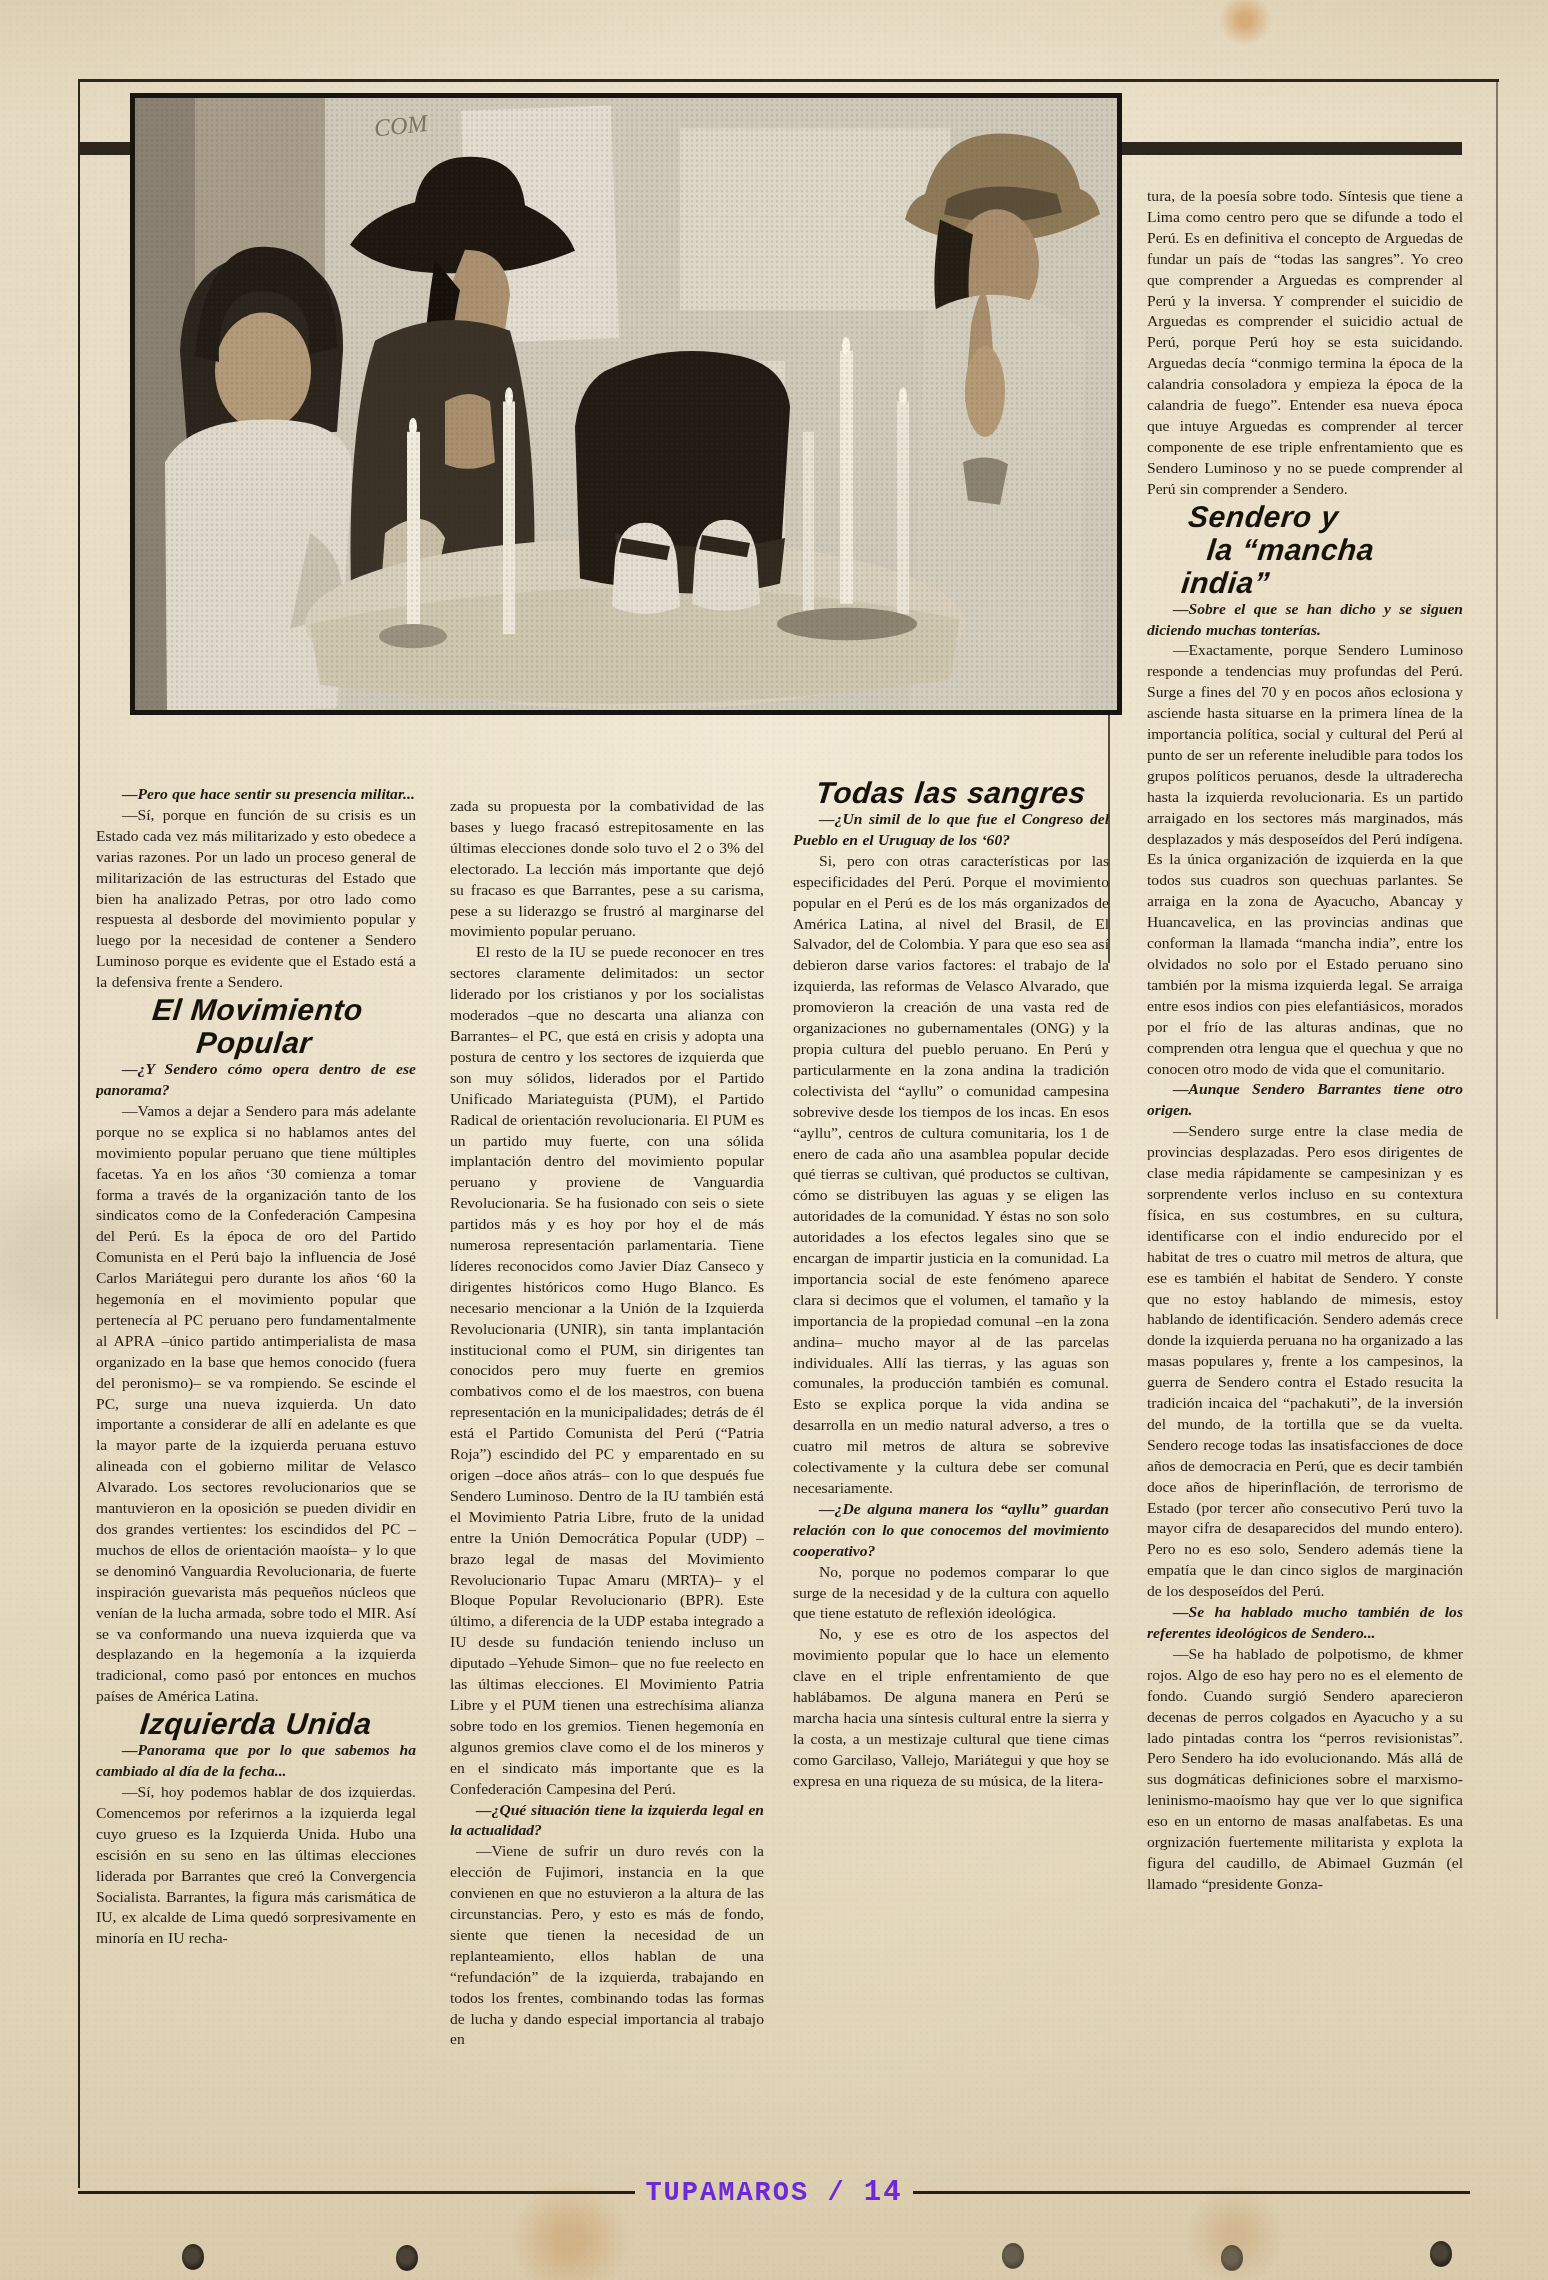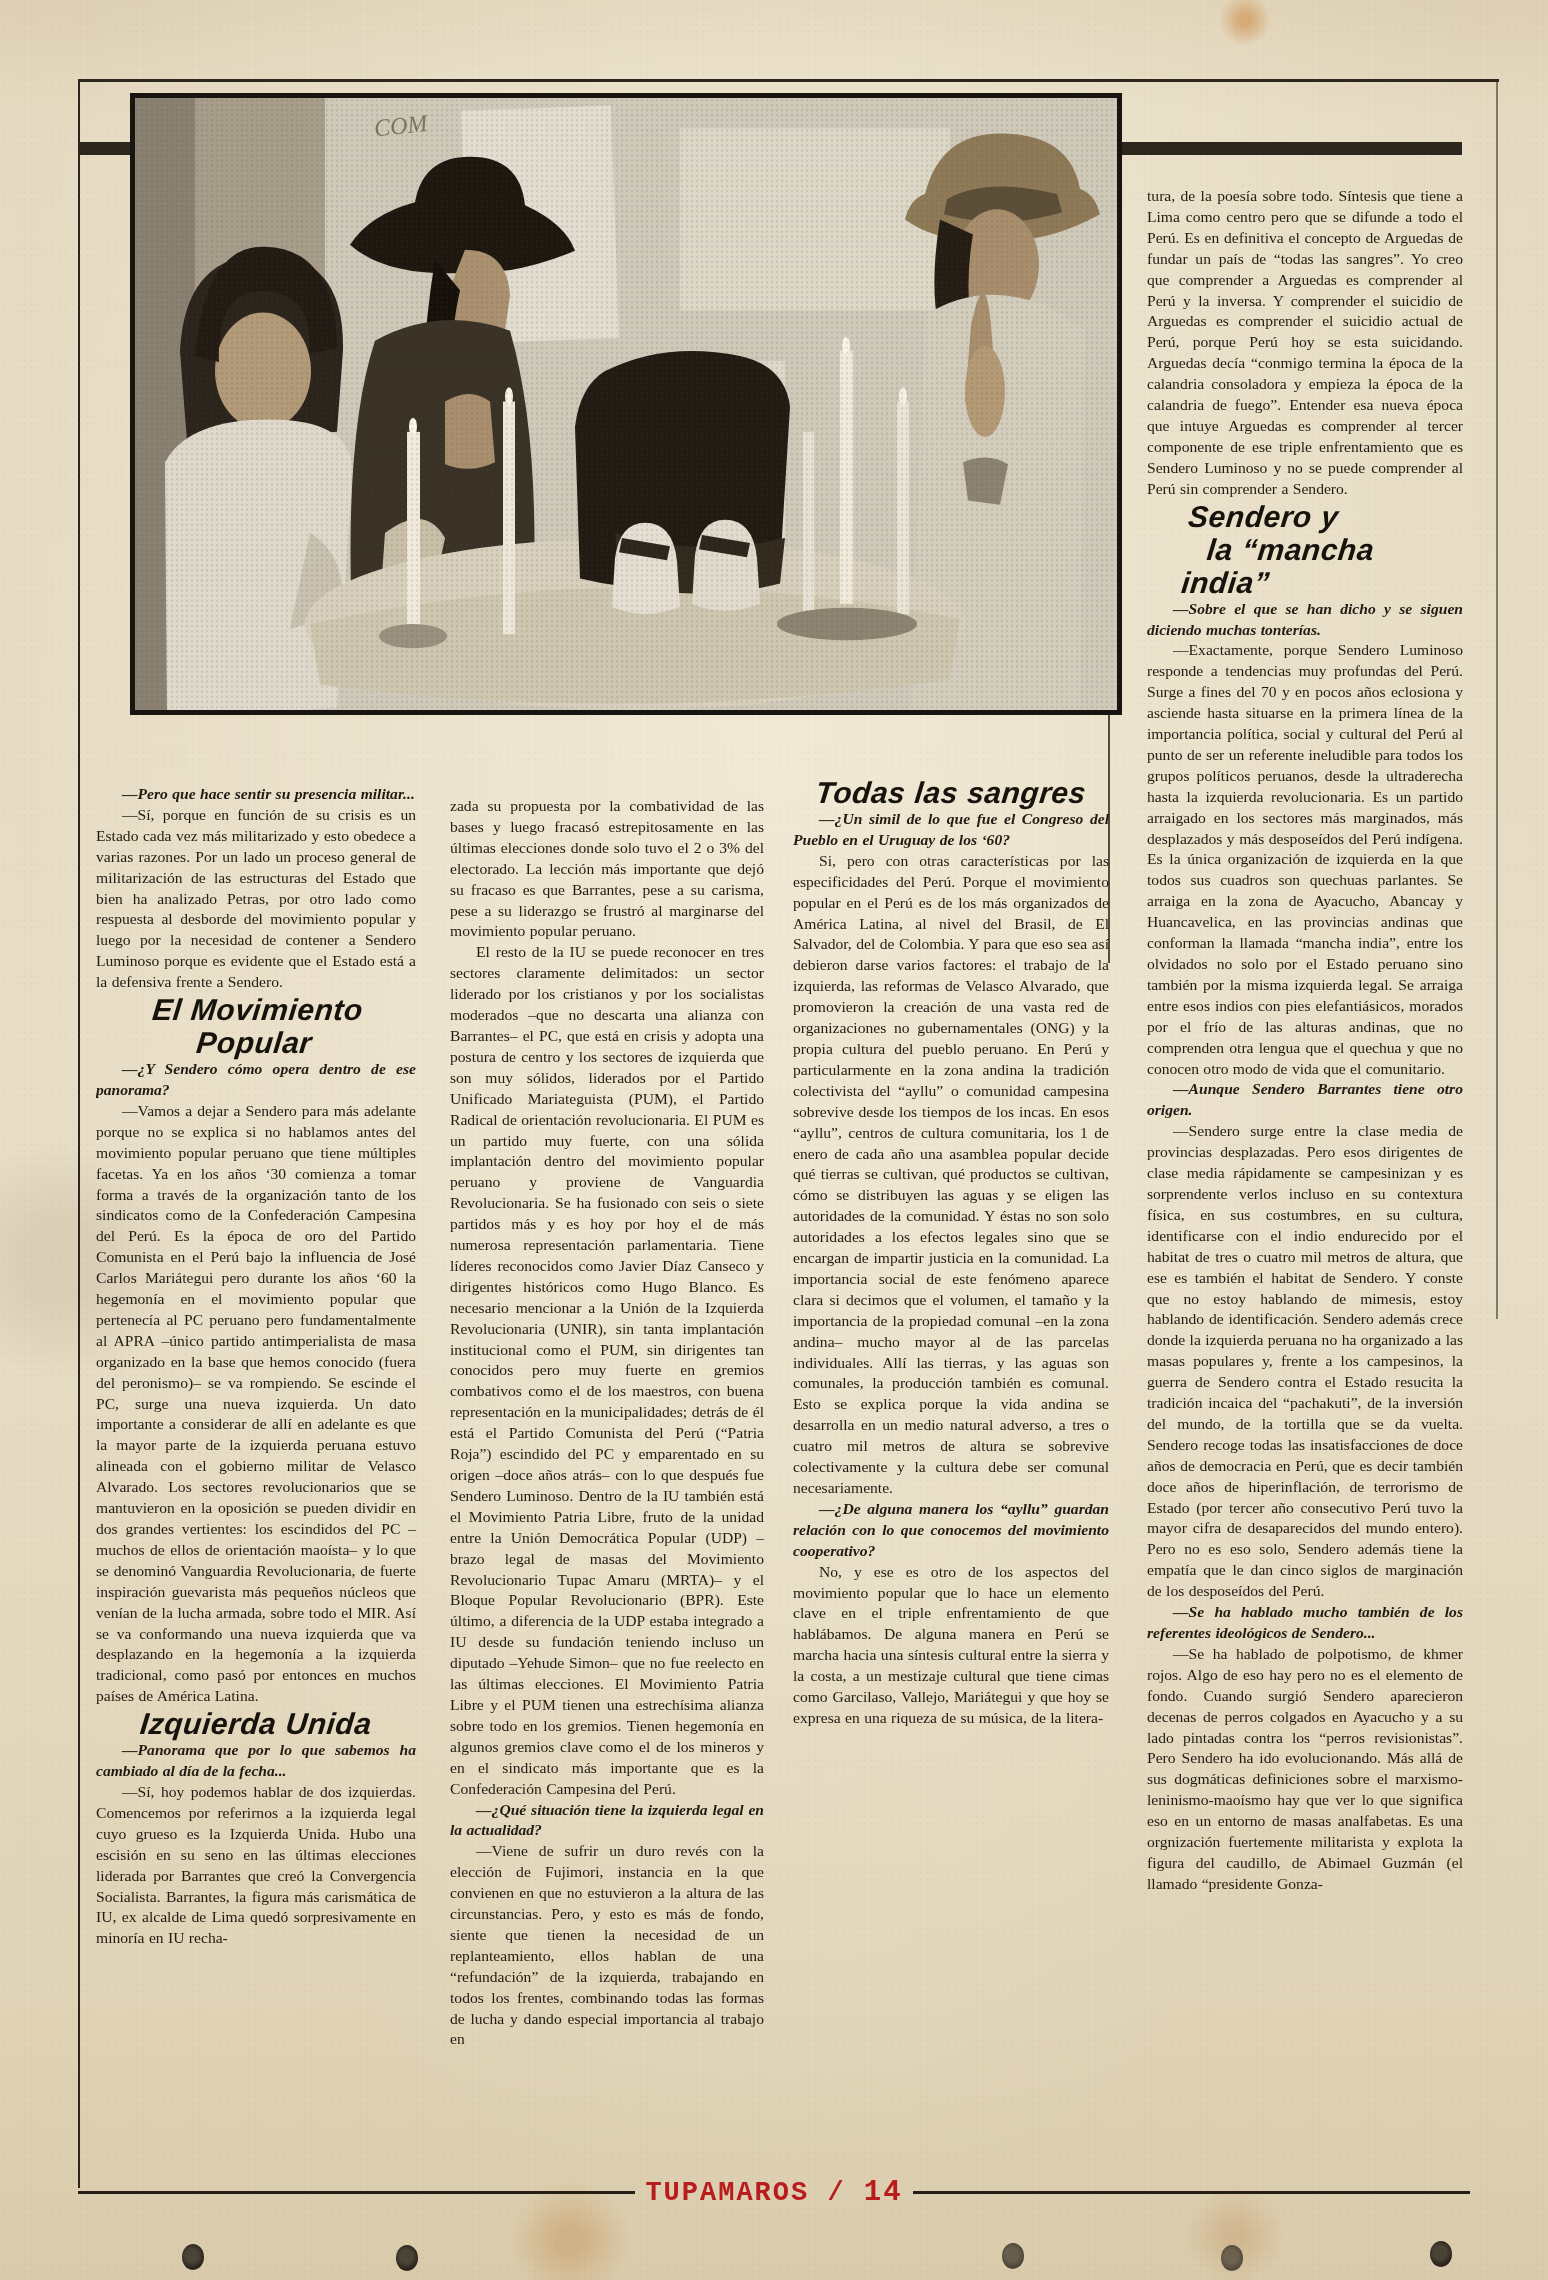--- a/index.html
+++ b/index.html
@@ -27,21 +27,21 @@
   .q{font-weight:bold;font-style:italic;text-indent:26px;}
   .a{text-indent:26px;}
   .cont{text-indent:0;}
   .head{font-family:"Liberation Sans",sans-serif;font-weight:bold;font-style:italic;
         text-align:center;font-size:30px;line-height:33px;color:#16120c;
         letter-spacing:.5px;margin:17px 0 13px;text-indent:0;transform:skewX(-6deg);}
   .photo{position:absolute;left:130px;top:93px;width:982px;height:612px;
          border:5px solid #181410;background:#cfc8b8;}
   .photo svg{display:block;width:100%;height:100%;}
   .footer{position:absolute;left:78px;top:2172px;width:1392px;height:40px;
-          display:flex;align-items:center;color:#b91c1c;}
+          display:flex;align-items:center;color:#6d28d9;}
   .footer .fr{flex:1;height:3px;background:#241e14;}
   .footer .ft{font-family:"Liberation Mono",monospace;font-weight:bold;
               font-size:27px;letter-spacing:2px;padding:0 10px;white-space:nowrap;}
   .dot{position:absolute;width:22px;height:26px;border-radius:50%;
        background:radial-gradient(circle at 45% 45%, #4a4336 0 35%, #262019 70%, rgba(38,32,25,0) 100%);}
 </style>
 </head>
 <body>
 
 <div class="paper"></div>
@@ -149,20 +149,21 @@
   <p class="a">El resto de la IU se puede reconocer en tres sectores claramente delimitados: un sector liderado por los cristianos y por los socialistas moderados –que no descarta una alianza con Barrantes– el PC, que está en crisis y adopta una postura de centro y los sectores de izquierda que son muy sólidos, liderados por el Partido Unificado Mariateguista (PUM), el Partido Radical de orientación revolucionaria. El PUM es un partido muy fuerte, con una sólida implantación dentro del movimiento popular peruano y proviene de Vanguardia Revolucionaria. Se ha fusionado con seis o siete partidos más y es hoy por hoy el de más numerosa representación parlamentaria. Tiene líderes reconocidos como Javier Díaz Canseco y dirigentes históricos como Hugo Blanco. Es necesario mencionar a la Unión de la Izquierda Revolucionaria (UNIR), sin tanta implantación institucional como el PUM, sin dirigentes tan conocidos pero muy fuerte en gremios combativos como el de los maestros, con buena representación en la municipalidades; detrás de él está el Partido Comunista del Perú (“Patria Roja”) escindido del PC y emparentado en su origen –doce años atrás– con lo que después fue Sendero Luminoso. Dentro de la IU también está el Movimiento Patria Libre, fruto de la unidad entre la Unión Democrática Popular (UDP) –brazo legal de masas del Movimiento Revolucionario Tupac Amaru (MRTA)– y el Bloque Popular Revolucionario (BPR). Este último, a diferencia de la UDP estaba integrado a IU desde su fundación teniendo incluso un diputado –Yehude Simon– que no fue reelecto en las últimas elecciones. El Movimiento Patria Libre y el PUM tienen una estrechísima alianza sobre todo en los gremios. Tienen hegemonía en algunos gremios clave como el de los mineros y en el sindicato más importante que es la Confederación Campesina del Perú.</p>
   <p class="q">—¿Qué situación tiene la izquierda legal en la actualidad?</p>
   <p class="a">—Viene de sufrir un duro revés con la elección de Fujimori, instancia en la que convienen en que no estuvieron a la altura de las circunstancias. Pero, y esto es más de fondo, siente que tienen la necesidad de un replanteamiento, ellos hablan de una “refundación” de la izquierda, trabajando en todos los frentes, combinando todas las formas de lucha y dando especial importancia al trabajo en</p>
 </div>
 
 <div class="col" style="left:793px;top:776px;width:316px;height:1346px;">
   <p class="head">Todas las sangres</p>
   <p class="q">—¿Un simil de lo que fue el Congreso del Pueblo en el Uruguay de los ‘60?</p>
   <p class="a">Si, pero con otras características por las especificidades del Perú. Porque el movimiento popular en el Perú es de los más organizados de América Latina, al nivel del Brasil, de El Salvador, del de Colombia. Y para que eso sea así debieron darse varios factores: el trabajo de la izquierda, las reformas de Velasco Alvarado, que promovieron la creación de una vasta red de organizaciones no gubernamentales (ONG) y la propia cultura del pueblo peruano. En Perú y particularmente en la zona andina la tradición colectivista del “ayllu” o comunidad campesina sobrevive desde los tiempos de los incas. En esos “ayllu”, centros de cultura comunitaria, los 1 de enero de cada año una asamblea popular decide qué tierras se cultivan, qué productos se cultivan, cómo se distribuyen las aguas y se eligen las autoridades de la comunidad. Y éstas no son solo autoridades a los efectos legales sino que se encargan de impartir justicia en la comunidad. La importancia social de este fenómeno aparece clara si decimos que el volumen, el tamaño y la importancia de la propiedad comunal –en la zona andina– mucho mayor al de las parcelas individuales. Allí las tierras, y las aguas son comunales, la producción también es comunal. Esto se explica porque la vida andina se desarrolla en un medio natural adverso, a tres o cuatro mil metros de altura se sobrevive colectivamente y la cultura debe ser comunal necesariamente.</p>
   <p class="q">—¿De alguna manera los “ayllu” guardan relación con lo que conocemos del movimiento cooperativo?</p>
+  <p class="a">No, porque no podemos comparar lo que surge de la necesidad y de la cultura con aquello que tiene estatuto de reflexión ideológica.</p>
   <p class="a">No, y ese es otro de los aspectos del movimiento popular que lo hace un elemento clave en el triple enfrentamiento de que hablábamos. De alguna manera en Perú se marcha hacia una síntesis cultural entre la sierra y la costa, a un mestizaje cultural que tiene cimas como Garcilaso, Vallejo, Mariátegui y que hoy se expresa en una riqueza de su música, de la litera-</p>
 </div>
 
 <div class="col" style="left:1147px;top:186px;width:316px;height:1938px;">
   <p class="cont">tura, de la poesía sobre todo. Síntesis que tiene a Lima como centro pero que se difunde a todo el Perú. Es en definitiva el concepto de Arguedas de fundar un país de “todas las sangres”. Yo creo que comprender a Arguedas es comprender al Perú y la inversa. Y comprender el suicidio de Arguedas es comprender el suicidio actual de Perú, porque Perú hoy se esta suicidando. Arguedas decía “conmigo termina la época de la calandria consoladora y empieza la época de la calandria de fuego”. Entender esa nueva época que intuye Arguedas es comprender al tercer componente de ese triple enfrentamiento que es Sendero Luminoso y no se puede comprender al Perú sin comprender a Sendero.</p>
   <p class="head" style="text-align:left;padding-left:38px;">
     <span>Sendero y</span><br>
     <span style="padding-left:22px;">la “mancha india”</span>
   </p>
   <p class="q">—Sobre el que se han dicho y se siguen diciendo muchas tonterías.</p>

